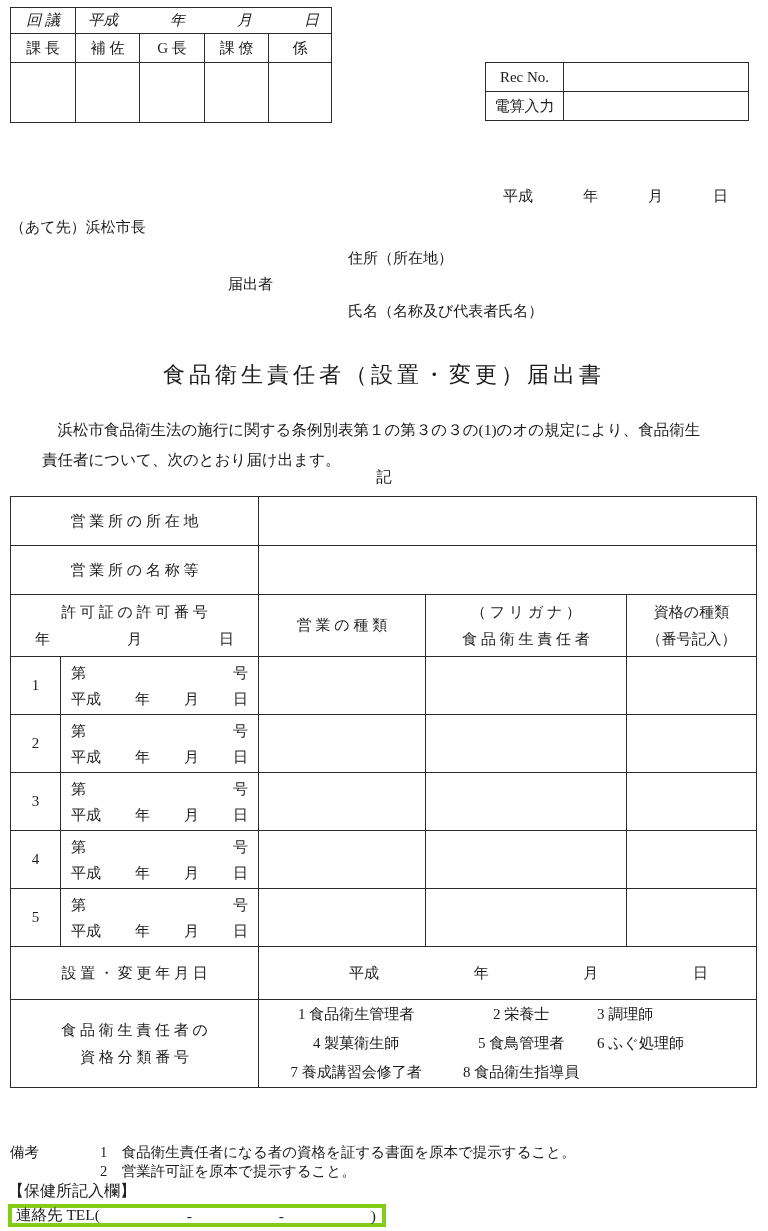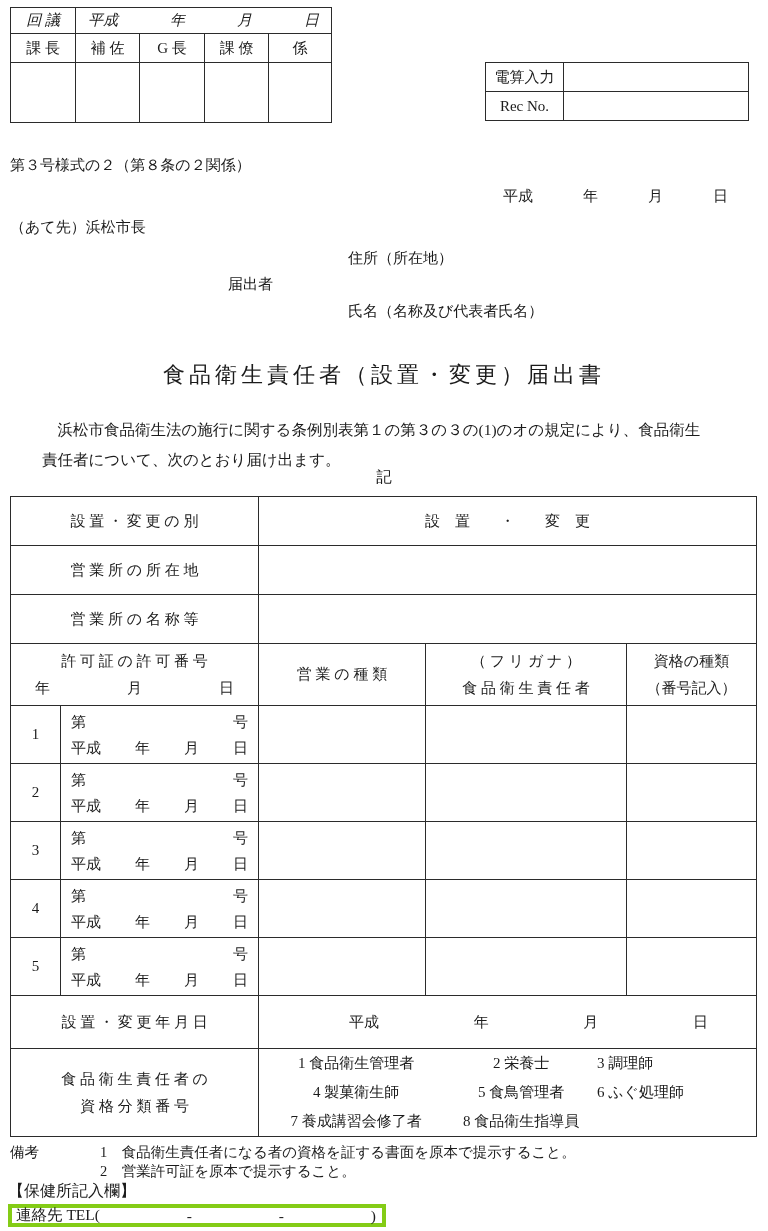--- a/index.html
+++ b/index.html
@@ -105,31 +105,30 @@
   </tbody>
     </table>
 
   <table class="rec">
     <colgroup>
         <col style="width:78px">
         <col style="width:185px">
       </colgroup>
     <tbody>
         <tr>
+      <td>Rec No.</td>
+      <td></td>
+    </tr>
+    <tr>
       <td>電算入力</td>
-      <td></td>
-    </tr>
-    <tr>
-      <td>Rec No.</td>
       <td></td>
     </tr>
   </tbody>
     </table>
 
-  <div class="txt" style="left:10px;top:156px;">第３号様式の２（第８条の２関係）</div>
 
   <div class="txt" style="left:503px;top:187px;width:225px;display:flex;justify-content:space-between;">
     <span>平成</span>
     <span>年</span>
     <span>月</span>
     <span>日</span>
   </div>
 
   <div class="txt" style="left:10px;top:218px;">（あて先）浜松市長</div>
   <div class="txt" style="left:348px;top:249px;">住所（所在地）</div>
@@ -146,24 +145,20 @@
 
   <table class="main">
     <colgroup>
       <col style="width:50px">
         <col style="width:198px">
         <col style="width:167px">
         <col style="width:201px">
         <col style="width:130px">
     </colgroup>
     <tbody>
-        <tr class="h49">
-      <td colspan="2">設 置 ・ 変 更 の 別</td>
-      <td colspan="3">設　置　　・　　変　更</td>
-    </tr>
     <tr class="h49">
       <td colspan="2">営 業 所 の 所 在 地</td>
       <td colspan="3"></td>
     </tr>
     <tr class="h49">
       <td colspan="2">営 業 所 の 名 称 等</td>
       <td colspan="3"></td>
     </tr>
     <tr class="h62">
       <td colspan="2" class="hdr2">

